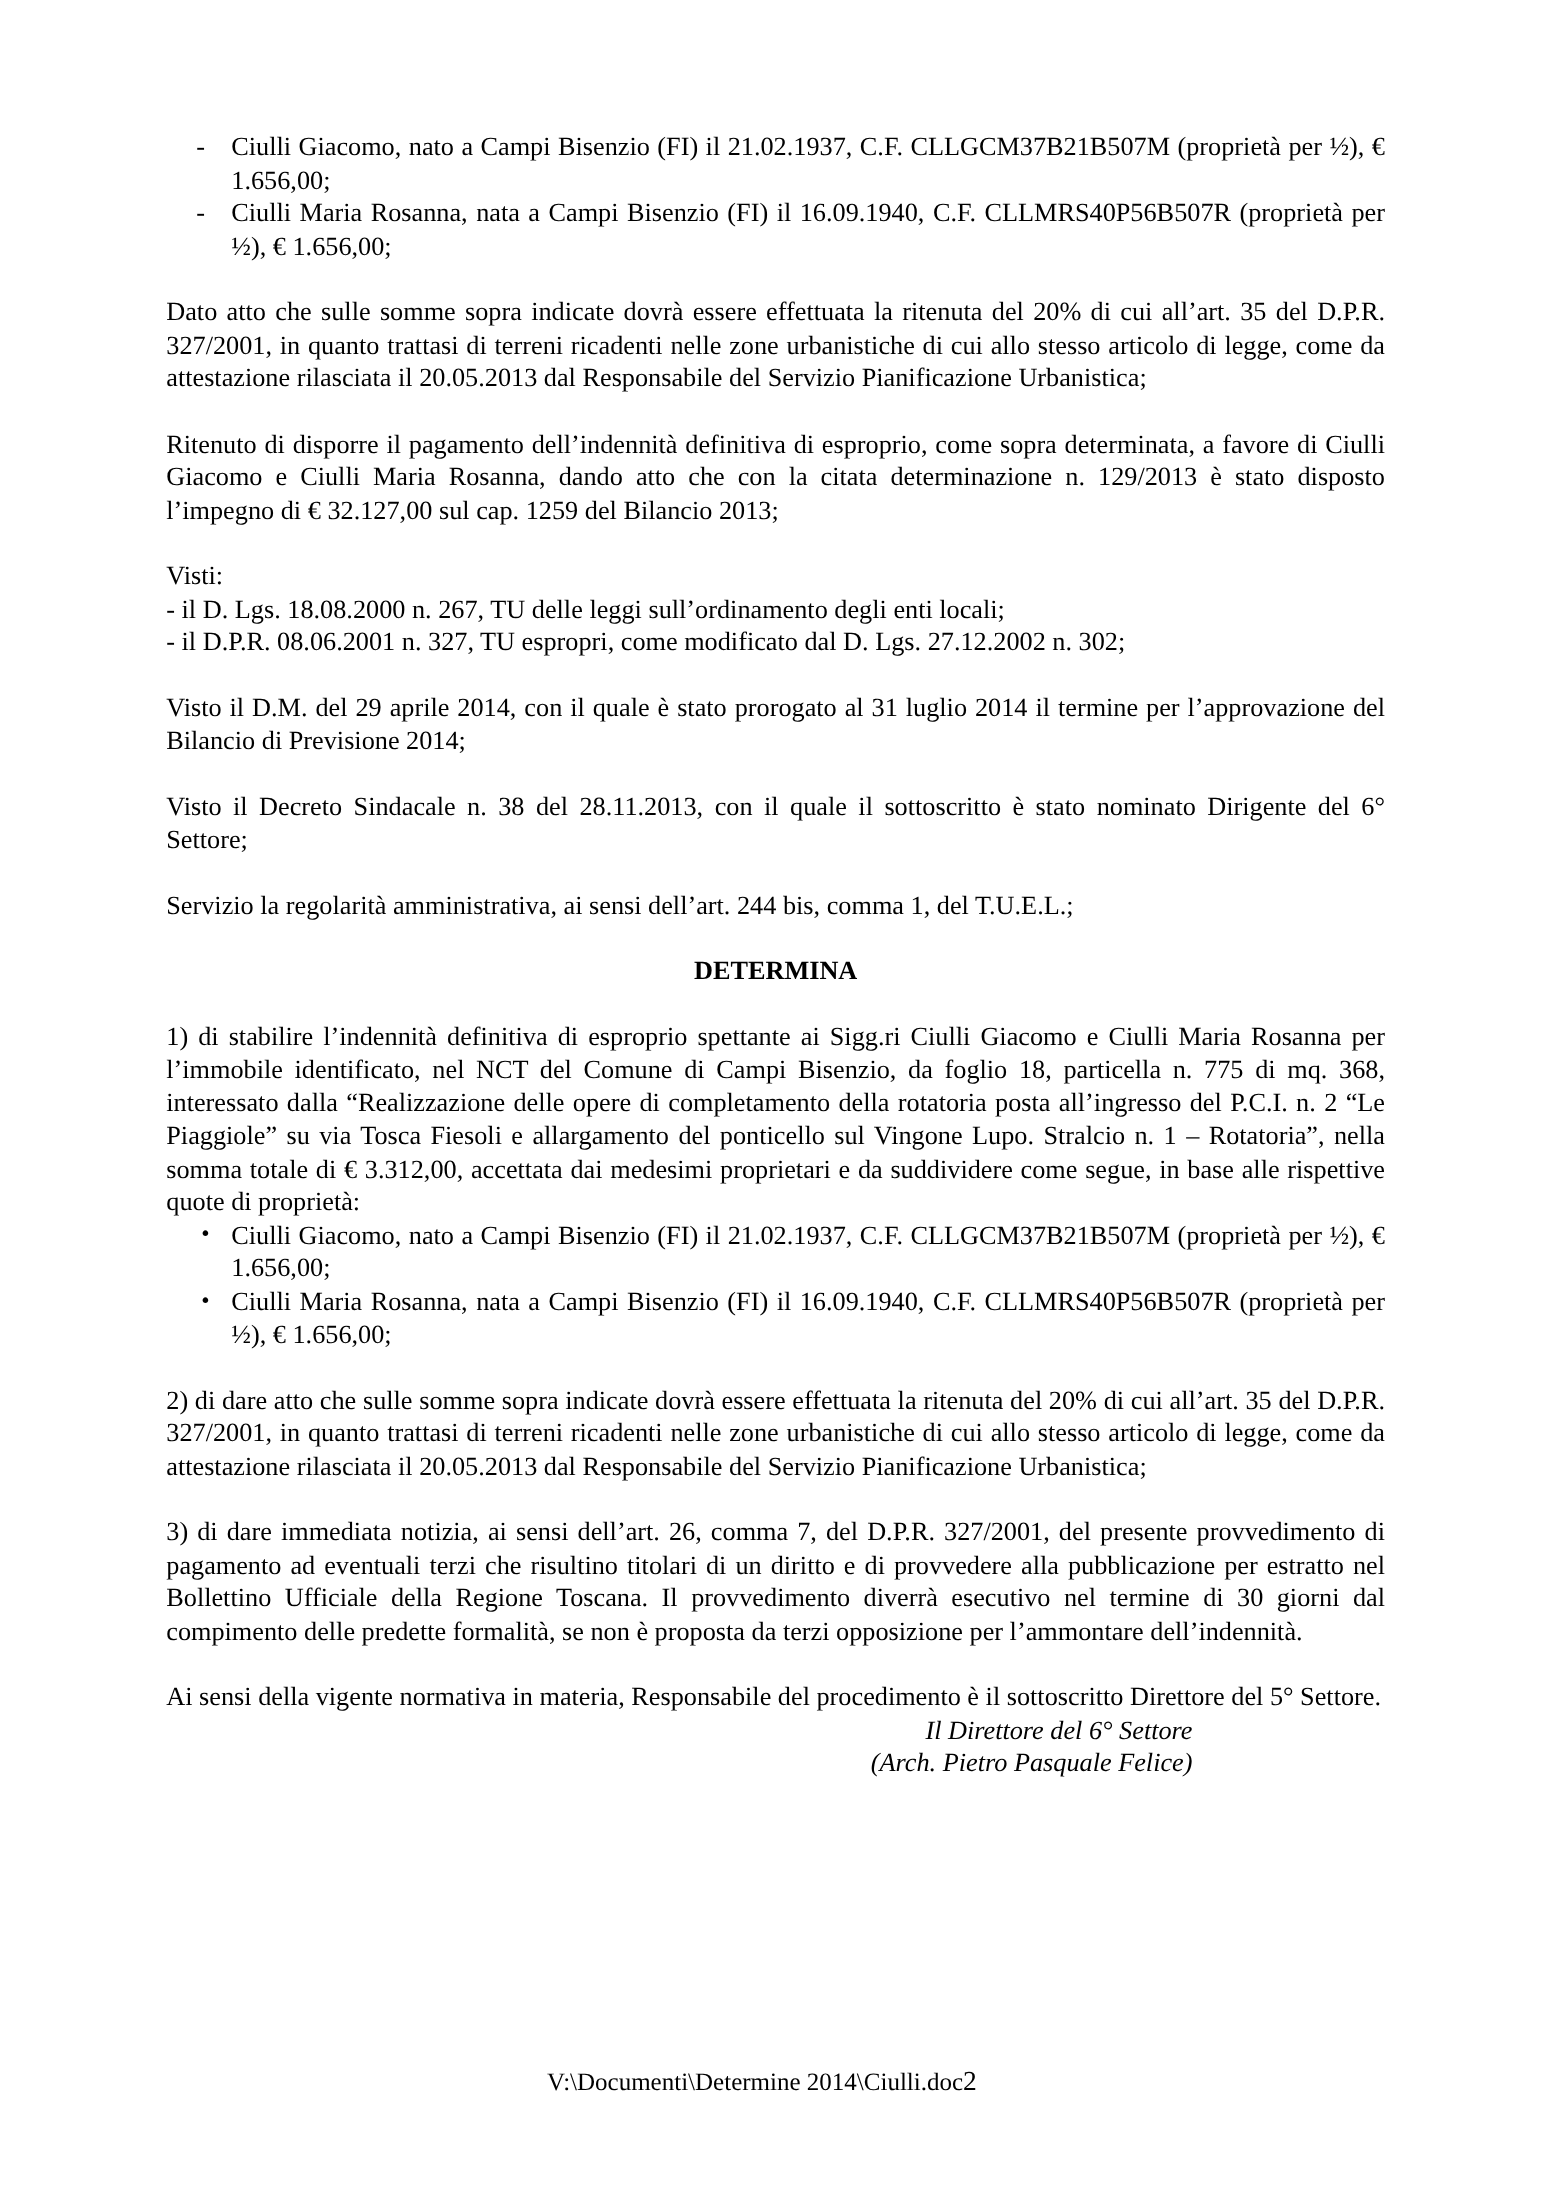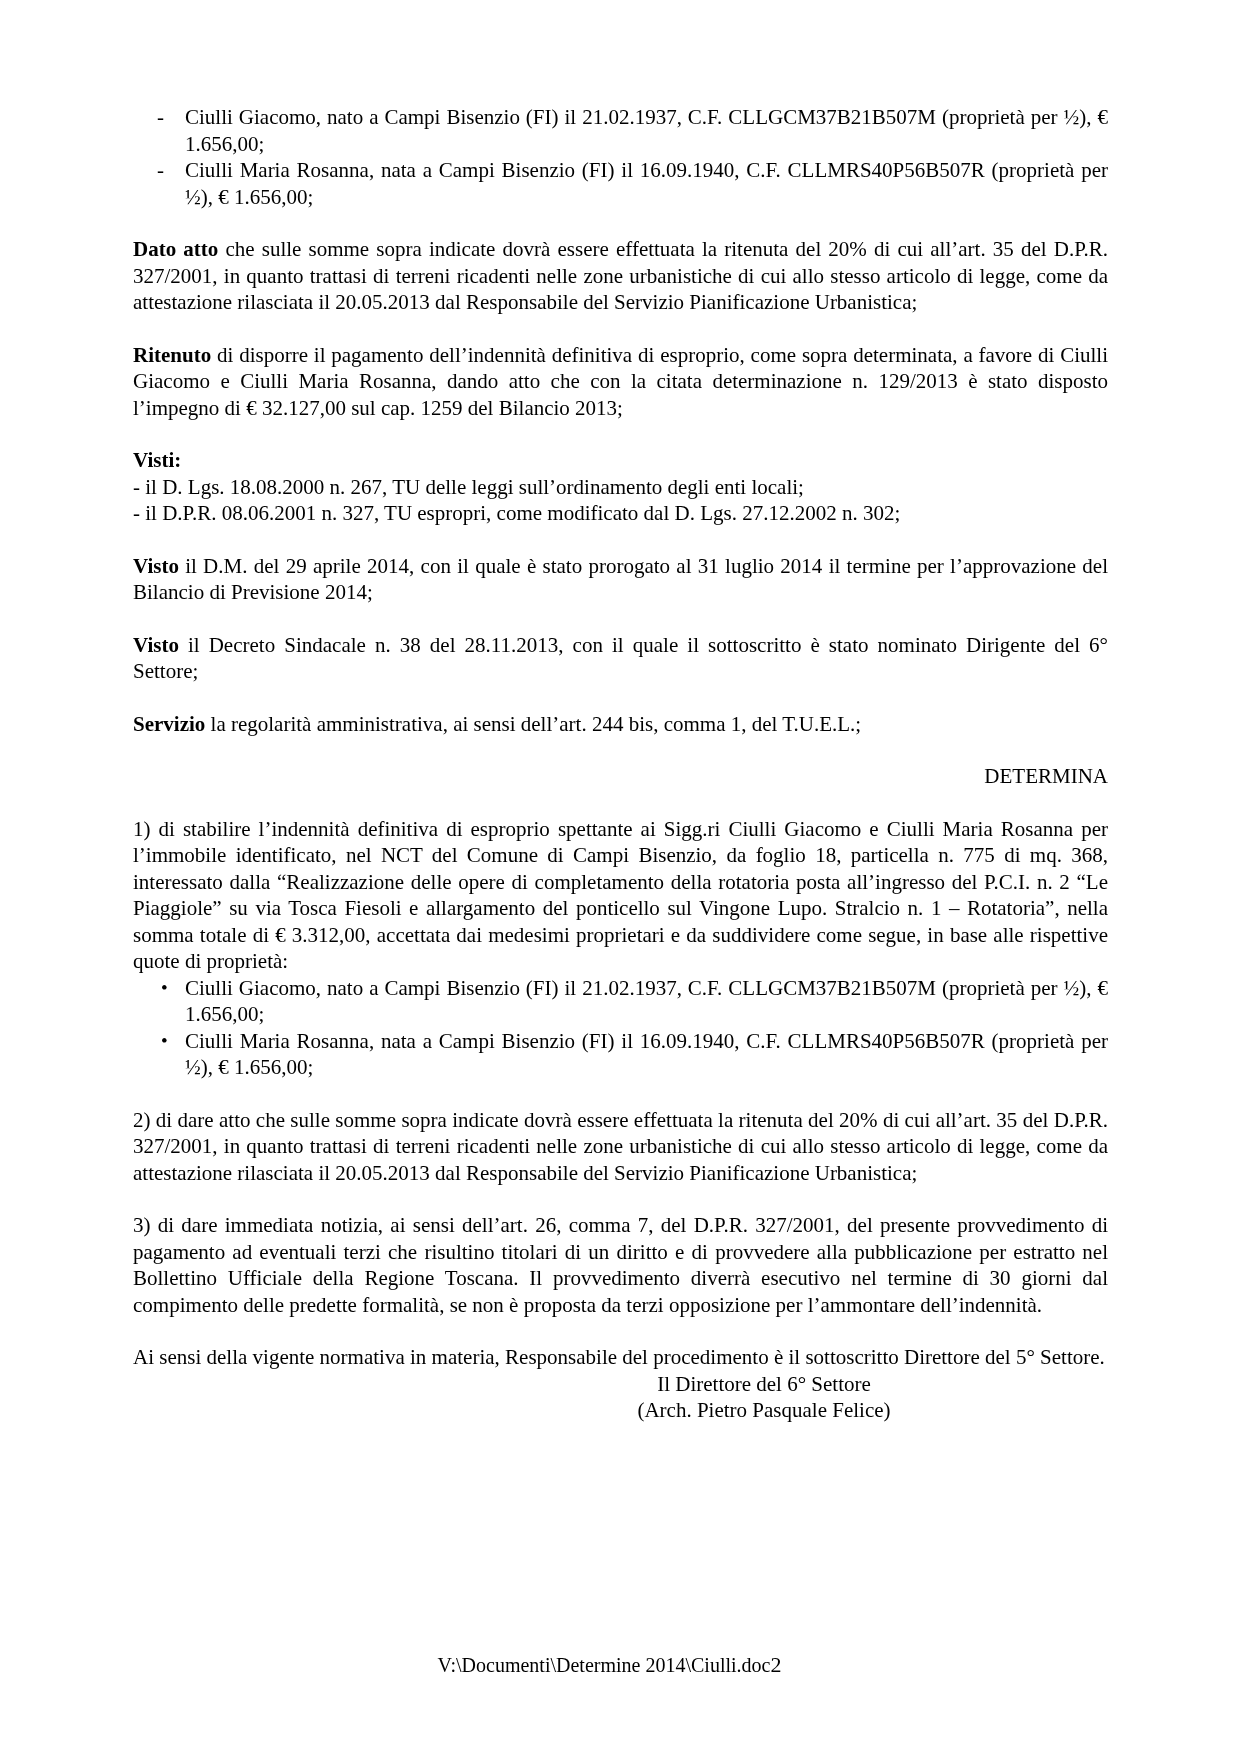--- a/index.html
+++ b/index.html
@@ -21,26 +21,27 @@
     width: 975px;
   }
   .just { text-align: justify; }
   p.block { margin: 0 0 26px 0; }
   .list { margin: 0 0 26px 0; }
   .li { position: relative; padding-left: 52px; }
   .li .marker { position: absolute; left: 24px; top: 0; }
   .li .marker.bullet { left: 28px; font-size: 19px; }
   .li-text { text-align: justify; }
   .no-gap { margin-bottom: 0 !important; }
-  .heading-center { text-align: right; margin: 0 0 26px 0; }
-  b { font-weight: bold; margin-top: 27px; }
+  .heading-center { text-align: center; margin: 0 0 26px 0; font-weight: bold; }
+  b { font-weight: normal; margin-top: 27px; }
   .signature {
     width: 380px;
     margin-left: 441px;
-    text-align: center;
+    text-align: right;
+    font-style: italic;
   }
   .footer {
     position: absolute;
     left: 133px;
     top: 1652px;
     width: 975px;
     display: flex;
     justify-content: center;
     align-items: baseline;
     font-size: 20px;

